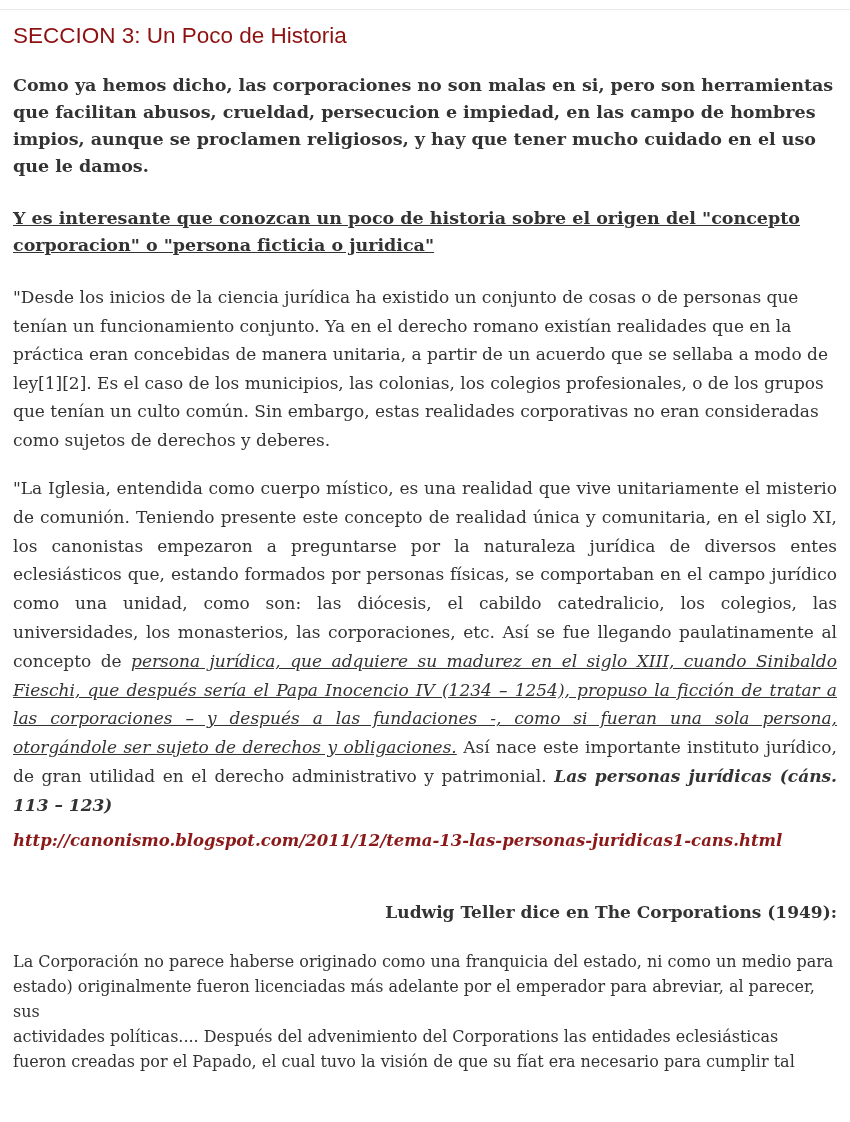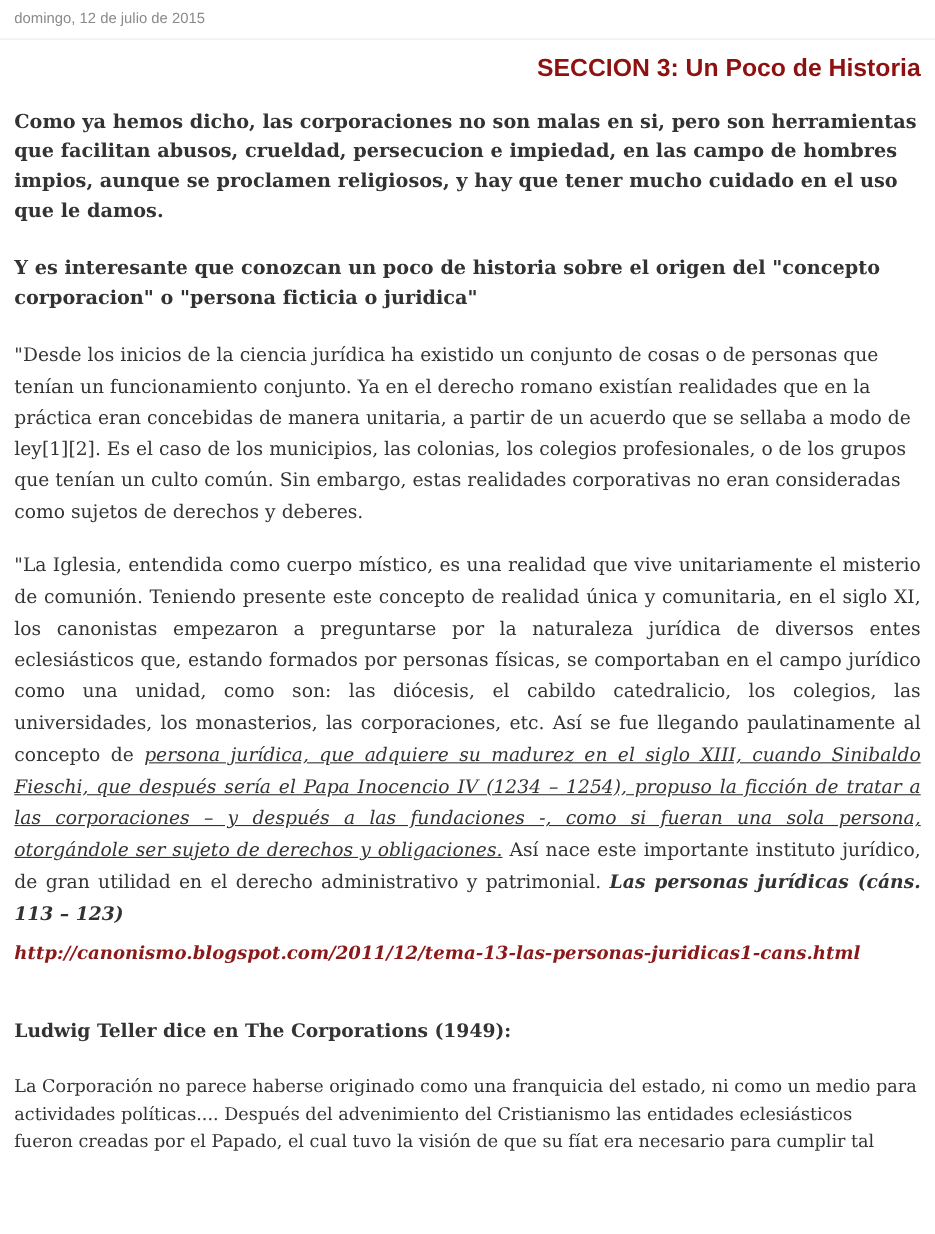--- a/index.html
+++ b/index.html
@@ -24,61 +24,59 @@
     padding-top: 8px;
     line-height: 18px;
   }
   .divider {
     border-bottom: 1px solid #e9e9e9;
     margin: 9px -13px 0 -13px;
   }
   .post-title {
     color: #8e1111;
     font-family: "Liberation Sans", sans-serif;
-    font-weight: bold;
+    font-weight: normal;
     font-size: 22.5px;
     line-height: 26px;
     margin: 13px 0 0 0;
-    text-align: right;
   }
   .serif {
     font-family: "DejaVu Serif", serif;
     color: #333333;
     font-size: 17px;
   }
   .bold { font-weight: bold; }
   .p-intro-1 { margin: 23px 0 0 0; line-height: 27px; font-size: 17.5px; }
-  .p-intro-2 { margin: 25px 0 0 0; line-height: 27px; font-size: 17.5px; }
+  .p-intro-2 { margin: 25px 0 0 0; line-height: 27px; font-size: 17.5px; text-decoration: underline; }
   .p-desde   { margin: 24px 0 0 0; line-height: 28.5px; }
   .p-iglesia { margin: 20px 0 0 0; line-height: 28.8px; text-align: justify; }
   .u  { text-decoration: underline; font-style: italic; }
   .bi { font-weight: bold; font-style: italic; }
   .p-link {
     margin: 10px 0 0 0;
     font-family: "DejaVu Serif", serif;
     font-weight: bold;
     font-style: italic;
     font-size: 16.5px;
     line-height: 22px;
   }
   .p-link a {
     color: #8c1919;
     text-decoration: none;
     margin-top: 41px;
   }
-  .p-teller-head { margin: 47px 0 16px 0; line-height: 27px; }
+  .p-teller-head { margin: 47px 0 16px 0; line-height: 27px; text-align: right; }
   .p-quote { margin: 23px 0 0 0; font-size: 16px; line-height: 25px; }
   .p-quote .quote-line { min-height: 25px; }
 </style>
 </head>
 <body>
 
 <div class="page">
 
-  <div class="date-header">domingo, 12 de julio de 2015</div>
 
   <div class="divider"></div>
 
   <h1 class="post-title">SECCION 3: Un Poco de Historia</h1>
 
   <div>
 
     <p class="serif bold p-intro-1">Como ya hemos dicho, las corporaciones no son malas en si, pero son herramientas que facilitan abusos, crueldad, persecucion e impiedad, en las campo de hombres impios, aunque se proclamen religiosos, y hay que tener mucho cuidado en el uso que le damos.</p>
 
     <p class="serif bold p-intro-2">Y es interesante que conozcan un poco de historia sobre el origen del "concepto corporacion" o "persona ficticia o juridica"</p>
@@ -88,19 +86,20 @@
     <p class="serif p-iglesia"><span>"La Iglesia, entendida como cuerpo místico, es una realidad que vive unitariamente el misterio de comunión. Teniendo presente este concepto de realidad única y comunitaria, en el siglo XI, los canonistas empezaron a preguntarse por la naturaleza jurídica de diversos entes eclesiásticos que, estando formados por personas físicas, se comportaban en el campo jurídico como una unidad, como son: las diócesis, el cabildo catedralicio, los colegios, las universidades, los monasterios, las corporaciones, etc. Así se fue llegando paulatinamente al concepto de </span><span class="u">persona jurídica, que adquiere su madurez en el siglo XIII, cuando Sinibaldo Fieschi, que después sería el Papa Inocencio IV (1234 – 1254), propuso la ficción de tratar a las corporaciones – y después a las fundaciones -, como si fueran una sola persona, otorgándole ser sujeto de derechos y obligaciones.</span><span> Así nace este importante instituto jurídico, de gran utilidad en el derecho administrativo y patrimonial. </span><span class="bi">Las personas jurídicas (cáns. 113 – 123)</span></p>
 
     <p class="p-link">
       <a href="#" title="http://canonismo.blogspot.com/2011/12/tema-13-las-personas-juridicas1-cans.html">http://canonismo.blogspot.com/2011/12/tema-13-las-personas-juridicas1-cans.html</a>
     </p>
 
     <p class="serif bold p-teller-head">Ludwig Teller dice en The Corporations (1949):</p>
 
     <div class="serif p-quote">
       <div class="quote-line">La Corporación no parece haberse originado como una franquicia del estado, ni como un medio para</div>
-      <div class="quote-line">actividades políticas.... Después del advenimiento del Cristianismo las entidades eclesiásticos</div>
+      <div class="quote-line">estado) originalmente fueron licenciadas más adelante por el emperador para abreviar, al parecer, sus</div>
+      <div class="quote-line">actividades políticas.... Después del advenimiento del Corporations las entidades eclesiásticas</div>
       <div class="quote-line">fueron creadas por el Papado, el cual tuvo la visión de que su fíat era necesario para cumplir tal</div>
 
     </div>
 
   </div>
 </div>
 
 </body></html>

